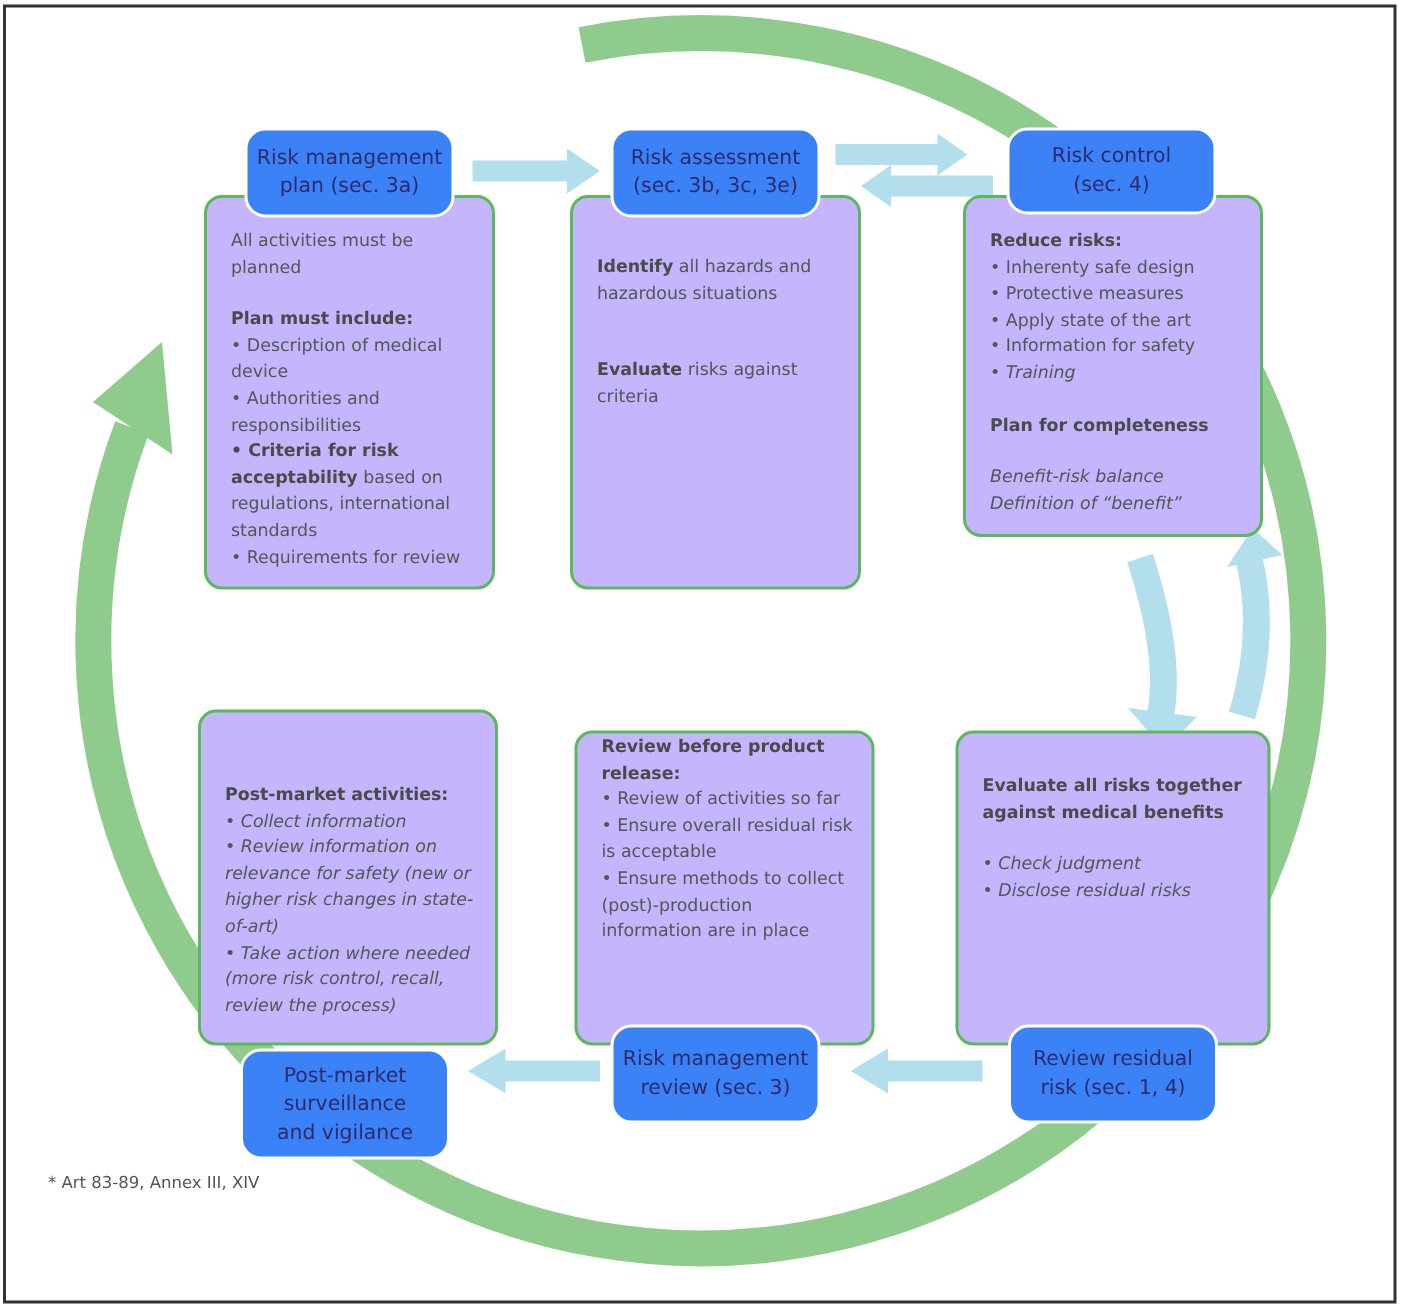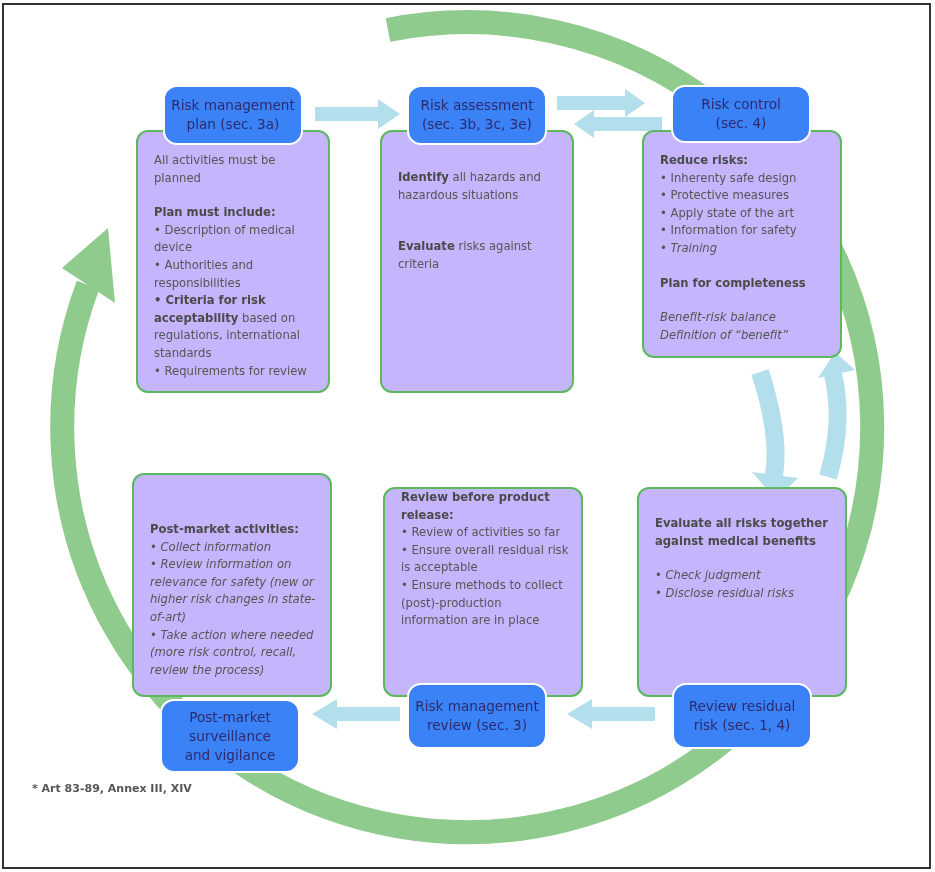--- a/index.html
+++ b/index.html
@@ -15,21 +15,21 @@
   .card .gap { height: 17px; }
   .card b { color: #4a4a4a; }
   .card i { font-style: italic; }
   .pill { position: absolute; background: #3b82f6; border: 2px solid #fff;
           border-radius: 14px; box-sizing: border-box; color: #2d2a6e;
           font-size: 13.6px; line-height: 19px; text-align: center;
           display: flex; align-items: center; justify-content: center;
           font-weight: 500; }
   .pill span { display: block; }
   .foot { position: absolute; left: 32px; top: 782px; font-size: 11px;
-          font-weight: bold; color: #555; }
+          font-weight: normal; color: #555; }
 </style>
 </head>
 <body>
 
 <div class="frame"></div>
 
 <svg class="bg" width="935" height="872">
 
   <path id="cycle-ring" d="M 388 30 A 405 405 0 1 1 88 285" fill="none" stroke="#8fcb8c" stroke-width="24"></path>
   <polygon points="62,268 108,228 115,303" fill="#8fcb8c"></polygon>

